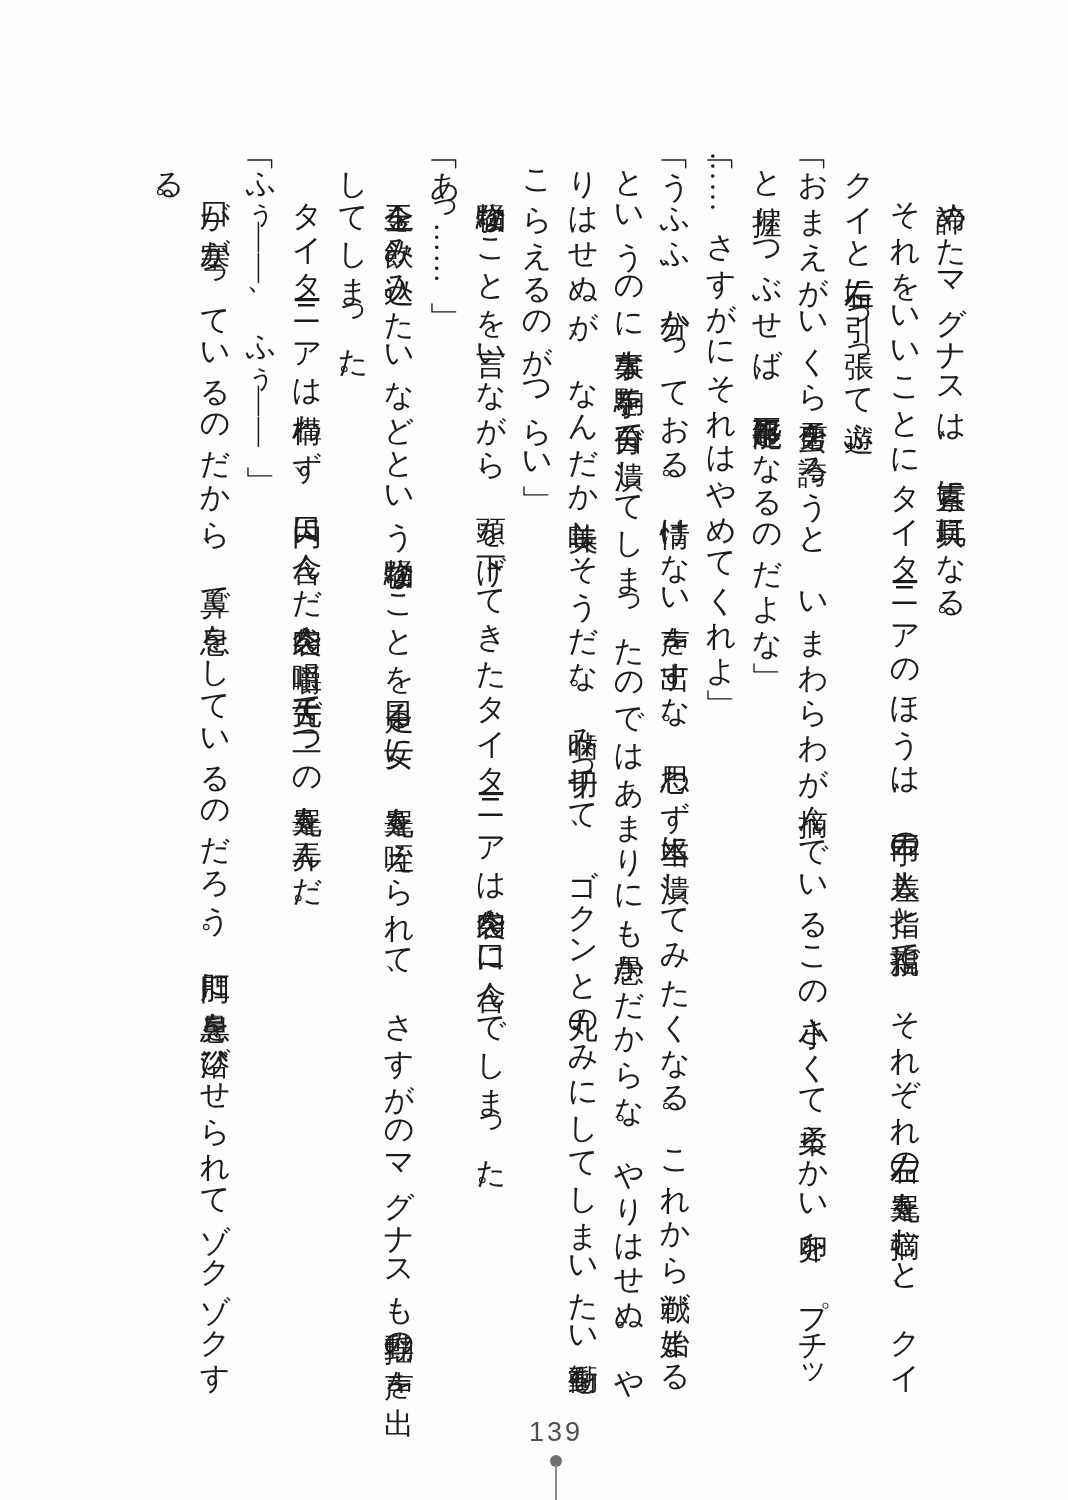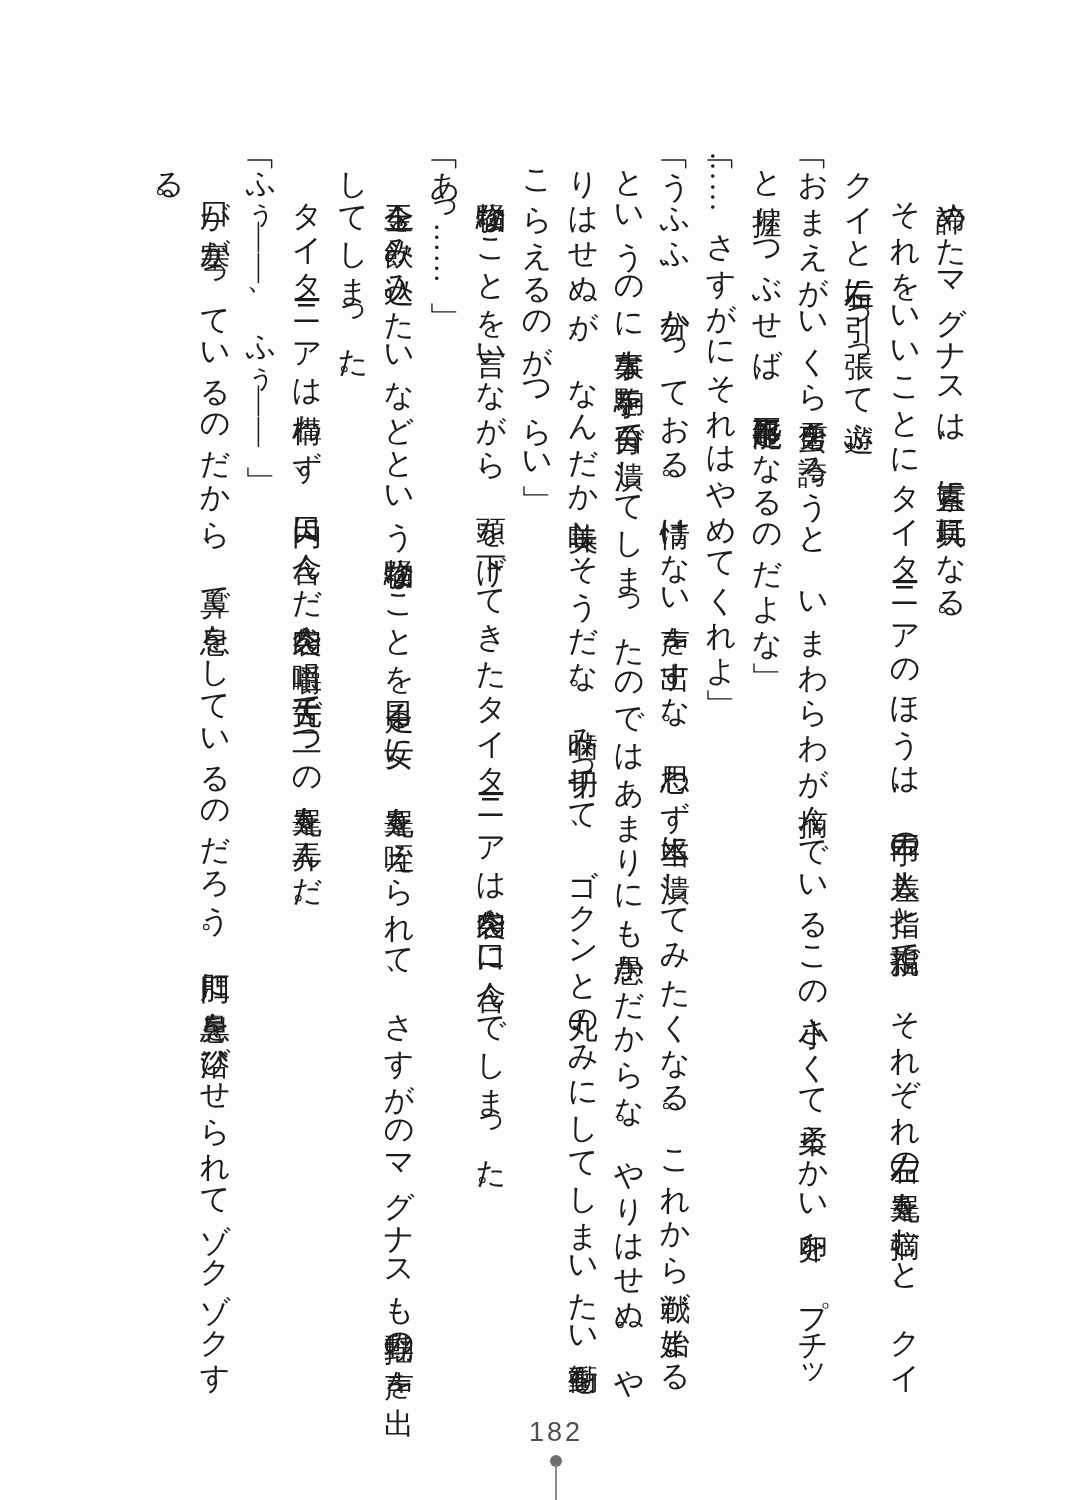--- a/index.html
+++ b/index.html
@@ -81,17 +81,17 @@
     <p>「……さすがにそれはやめてくれよ」</p>
     <p>「うふふ、分かっておる。情けない声を出すな。思わず本当に潰してみたくなる。これから戦が始まるというのに大事な手駒を自分で潰してしまったのではあまりにも愚かだからな。やりはせぬ。やりはせぬが、なんだか美味しそうだな。噛み千切って、ゴクンと丸のみにしてしまいたい衝動をこらえるのがつらい」</p>
     <p class="indent">物騒なことを言いながら、頭を下げてきたタイターニアは肉袋を口に含んでしまった。</p>
     <p>「あっ……」</p>
     <p class="indent">金玉を飲み込みたいなどという物騒なことを口走る女に、睾丸を咥えられて、さすがのマグナスも動揺の声を出してしまった。</p>
     <p class="indent">タイターニアは構わず、口内に含んだ肉袋を咀嚼。舌先で二つの睾丸を弄んだ。</p>
     <p>「ふぅ――、ふぅ――」</p>
     <p class="indent">口が塞がっているのだから、鼻で息をしているのだろう。肛門に鼻息を浴びせられてゾクゾクする。</p>
   </div>
 
-  <div class="page-number">182</div>
+  <div class="page-number">139</div>
   <div class="footer-dot"></div>
   <div class="footer-line"></div>
 
 </div>
 
 </body></html>

